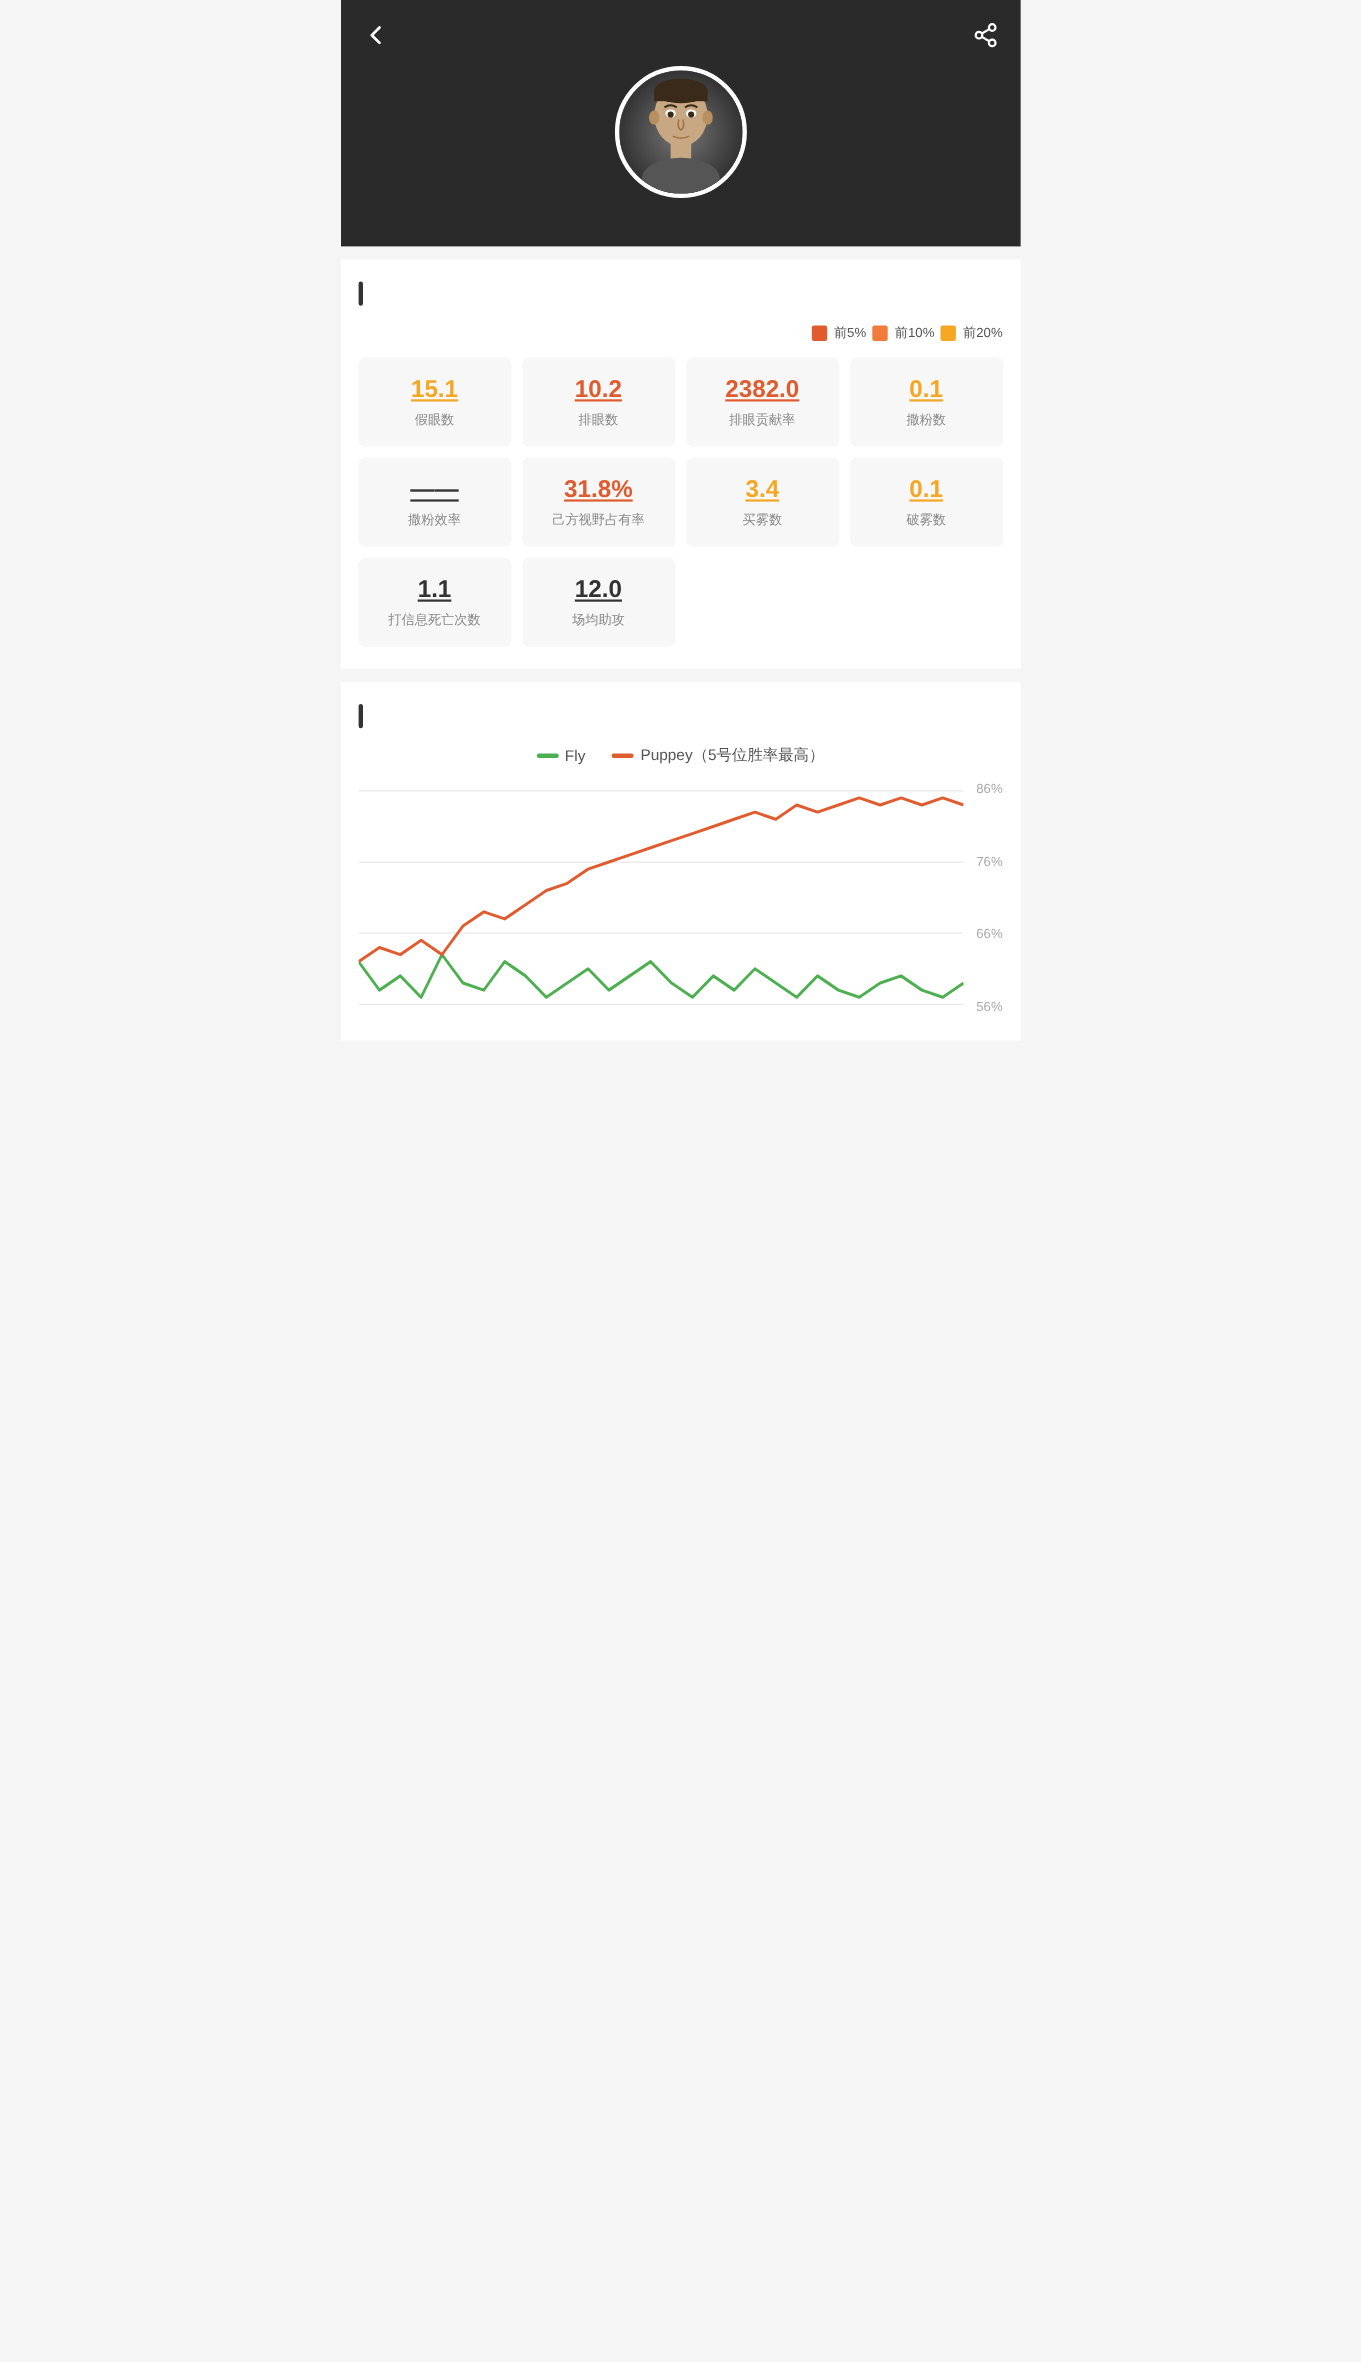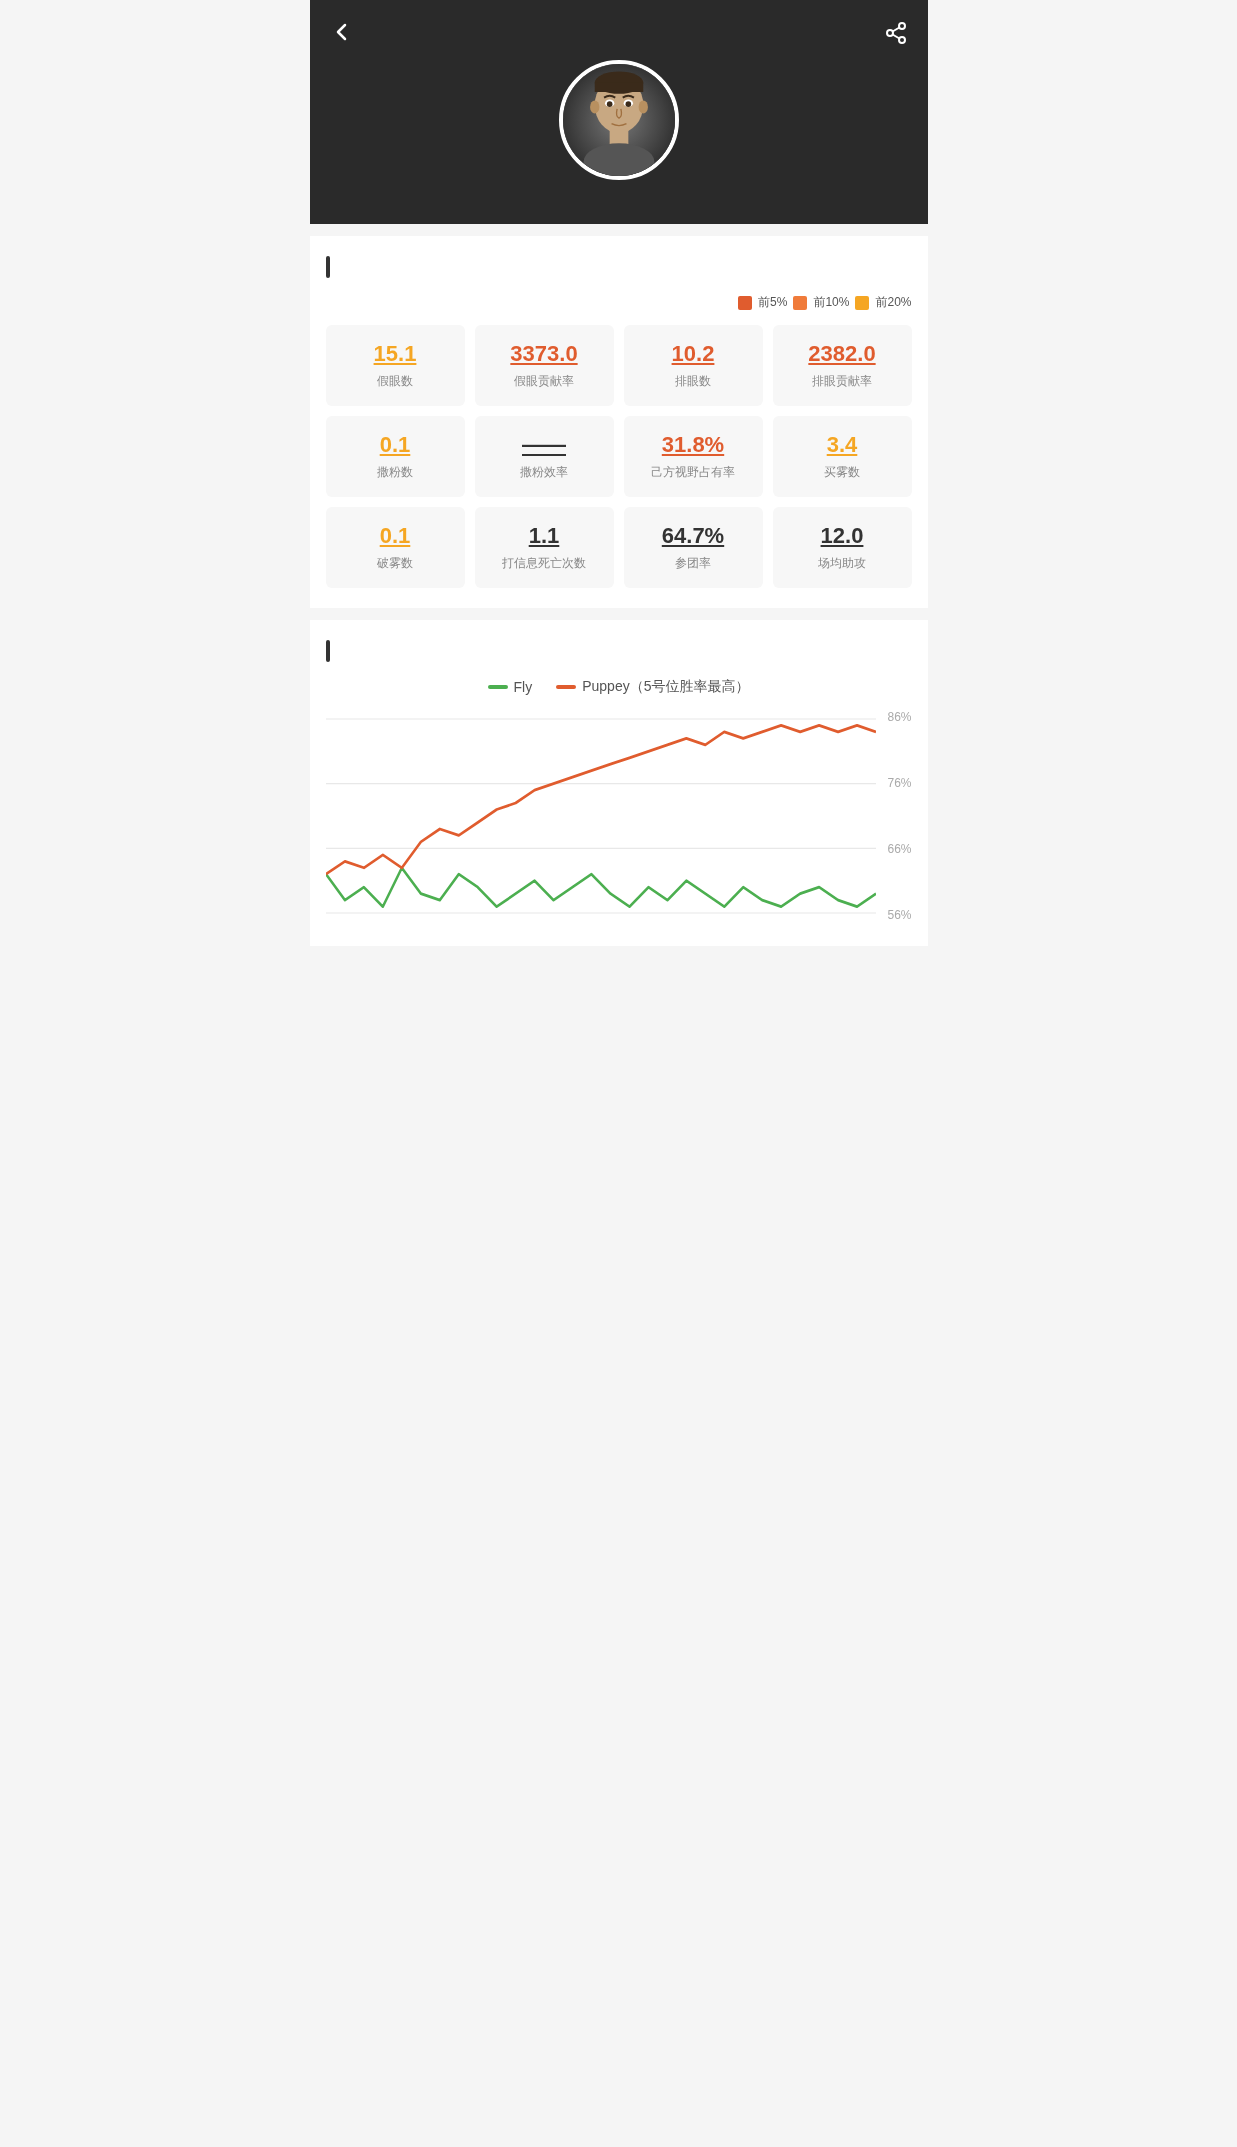--- a/index.html
+++ b/index.html
@@ -272,24 +272,20 @@
     <span class="legend-dot" style="background:#f5a623;"></span>
     <span>前20%</span>
   </div>
 
   <div class="stats-grid" id="stats-grid">
   <div class="stat-card">
         <div class="stat-value" style="color: rgb(245, 166, 35);">15.1</div>
         <div class="stat-label">假眼数</div>
       </div>
       <div class="stat-card">
-        <div class="stat-value" style="color: rgb(224, 92, 46);">3373.0</div>
-        <div class="stat-label">假眼贡献率</div>
-      </div>
-      <div class="stat-card">
         <div class="stat-value" style="color: rgb(224, 92, 46);">10.2</div>
         <div class="stat-label">排眼数</div>
       </div>
       <div class="stat-card">
         <div class="stat-value" style="color: rgb(224, 92, 46);">2382.0</div>
         <div class="stat-label">排眼贡献率</div>
       </div>
       <div class="stat-card">
         <div class="stat-value" style="color: rgb(245, 166, 35);">0.1</div>
         <div class="stat-label">撒粉数</div>
@@ -306,24 +302,20 @@
         <div class="stat-value" style="color: rgb(245, 166, 35);">3.4</div>
         <div class="stat-label">买雾数</div>
       </div>
       <div class="stat-card">
         <div class="stat-value" style="color: rgb(245, 166, 35);">0.1</div>
         <div class="stat-label">破雾数</div>
       </div>
       <div class="stat-card">
         <div class="stat-value" style="color: rgb(51, 51, 51);">1.1</div>
         <div class="stat-label">打信息死亡次数</div>
-      </div>
-      <div class="stat-card">
-        <div class="stat-value" style="color: rgb(51, 51, 51);">64.7%</div>
-        <div class="stat-label">参团率</div>
       </div>
       <div class="stat-card">
         <div class="stat-value" style="color: rgb(51, 51, 51);">12.0</div>
         <div class="stat-label">场均助攻</div>
       </div>
     </div>
 </div>
 
 <div class="section">
   <div class="section-title">

